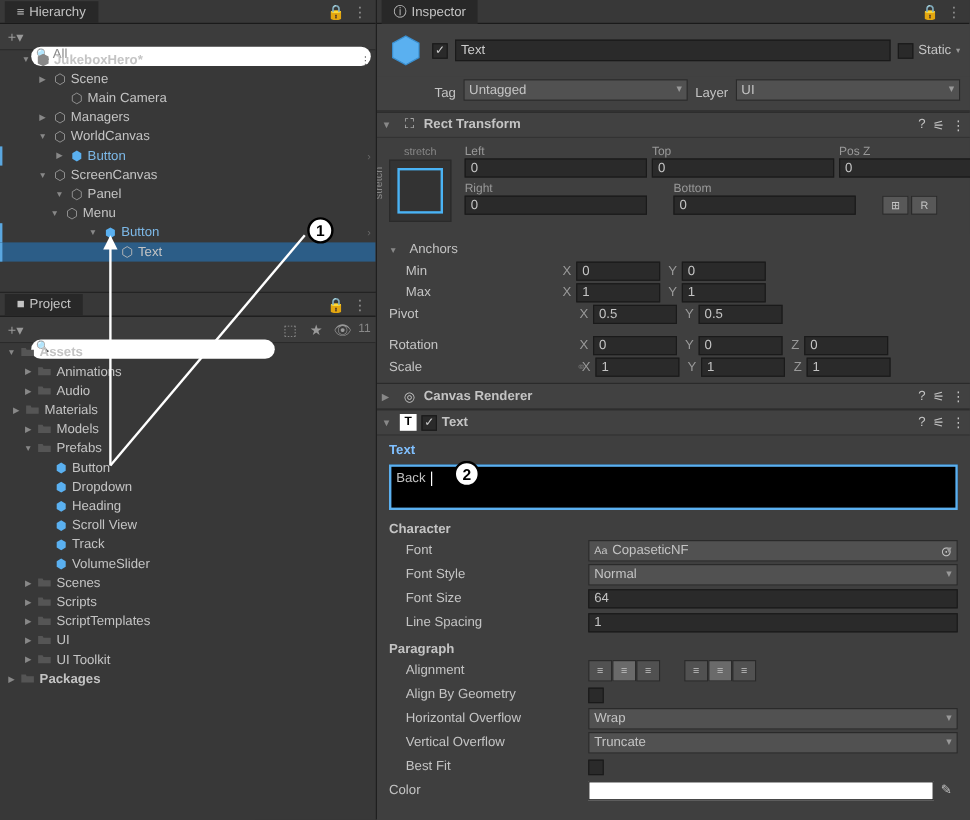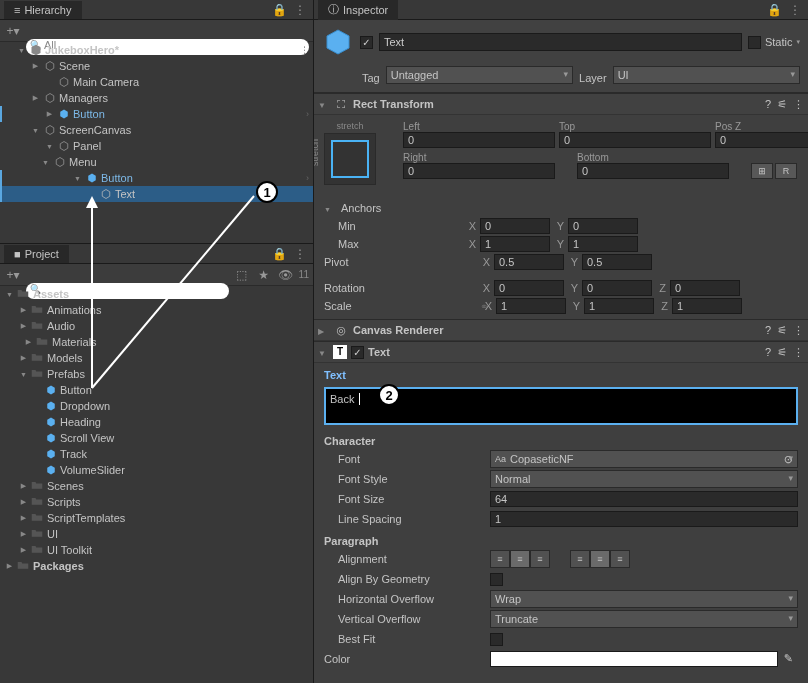--- a/index.html
+++ b/index.html
@@ -42,21 +42,21 @@
 .label-sm { font-size: 11px; color: #c4c4c4; }
 .dropdown { background: #515151; border: 1px solid #2a2a2a; height: 18px; padding: 0 18px 0 4px; font-size: 11px; position: relative; cursor: pointer; display: flex; align-items: center; }
 .dropdown::after { content: '▾'; position: absolute; right: 4px; top: 2px; font-size: 9px; color: #999; }
 .component-header { background: #414141; height: 22px; display: flex; align-items: center; padding: 0 4px; gap: 4px; border-top: 1px solid #2a2a2a; border-bottom: 1px solid #333; }
 .component-header .expand-tri { width: 11px; cursor: pointer; }
 .component-header .expand-tri::before { content: '▼'; font-size: 8px; color: #888; }
 .component-title { font-weight: bold; font-size: 11px; flex: 1; }
 .comp-actions { display: flex; gap: 6px; color: #999; font-size: 11px; }
 .comp-icon { width: 16px; height: 16px; display: inline-flex; align-items: center; justify-content: center; }
 .rect-transform-body { padding: 6px 10px 10px; background: #3f3f3f; }
-.stretch-widget { display: inline-block; vertical-align: top; margin-right: 24px; }
+.stretch-widget { display: inline-block; vertical-align: top; margin-right: 8px; }
 .stretch-box { width: 52px; height: 52px; border: 1px solid #2a2a2a; position: relative; background: #333; }
 .stretch-box .arrows { position: absolute; inset: 6px; border: 2px solid #4ab3f5; }
 .stretch-label-top { font-size: 9px; color: #888; text-align: center; margin-bottom: 2px; }
 .stretch-label-left { font-size: 9px; color: #888; writing-mode: vertical-rl; transform: rotate(180deg); position: absolute; left: -14px; top: 18px; }
 .rt-grid { display: inline-block; width: calc(100% - 80px); vertical-align: top; }
 .rt-grid .row3 { display: grid; grid-template-columns: 1fr 1fr 1fr; gap: 4px; margin-bottom: 4px; }
 .rt-grid .lbl { font-size: 10px; color: #999; }
 .rt-grid .fld { background: #2a2a2a; border: 1px solid #1a1a1a; height: 16px; padding: 0 4px; font-size: 11px; }
 .rt-grid .row3b { display: grid; grid-template-columns: 1fr 1fr auto; gap: 4px; margin-bottom: 4px; align-items: end; }
 .rt-grid .btnsmall { background: #585858; border: 1px solid #2a2a2a; height: 16px; width: 22px; font-size: 9px; text-align: center; line-height: 14px; }
@@ -148,20 +148,29 @@
       </div>
       <div class="tree-row" style="padding-left:30px">
         <span class="expand closed"></span>
         <span class="cube-icon">
             <svg viewBox="0 0 16 16">
               <path d="M8 2 L13 5 L13 11 L8 14 L3 11 L3 5 Z" fill="none" stroke="#999"></path>
             </svg>
           </span>
         <span class="row-label">Managers</span>
       </div>
+      <div class="tree-row" style="padding-left:30px">
+        <span class="expand open"></span>
+        <span class="cube-icon">
+            <svg viewBox="0 0 16 16">
+              <path d="M8 2 L13 5 L13 11 L8 14 L3 11 L3 5 Z" fill="none" stroke="#999"></path>
+            </svg>
+          </span>
+        <span class="row-label">WorldCanvas</span>
+      </div>
       <div class="tree-row" style="padding-left:44px">
         <span class="highlight-bar"></span>
         <span class="expand closed"></span>
         <span class="cube-icon">
             <svg viewBox="0 0 16 16">
               <path d="M8 2 L13 5 L13 11 L8 14 L3 11 L3 5 Z" fill="#5ab0f0"></path>
             </svg>
           </span>
         <span class="row-label blue">Button</span>
         <span class="row-arrow">›</span>
@@ -251,21 +260,21 @@
             </svg></span>
           <span class="row-label">Animations</span>
         </div>
       <div class="tree-row" style="padding-left:18px">
           <span class="expand closed"></span>
           <span class="folder-icon"><svg viewBox="0 0 16 16">
               <path d="M1 4 L6 4 L7 6 L15 6 L15 13 L1 13 Z" fill="#555"></path>
             </svg></span>
           <span class="row-label">Audio</span>
         </div>
-      <div class="tree-row" style="padding-left:23px">
+      <div class="tree-row" style="padding-left:8px">
           <span class="expand closed"></span>
           <span class="folder-icon"><svg viewBox="0 0 16 16">
               <path d="M1 4 L6 4 L7 6 L15 6 L15 13 L1 13 Z" fill="#555"></path>
             </svg></span>
           <span class="row-label">Materials</span>
         </div>
       <div class="tree-row" style="padding-left:18px">
           <span class="expand closed"></span>
           <span class="folder-icon"><svg viewBox="0 0 16 16">
               <path d="M1 4 L6 4 L7 6 L15 6 L15 13 L1 13 Z" fill="#555"></path>

